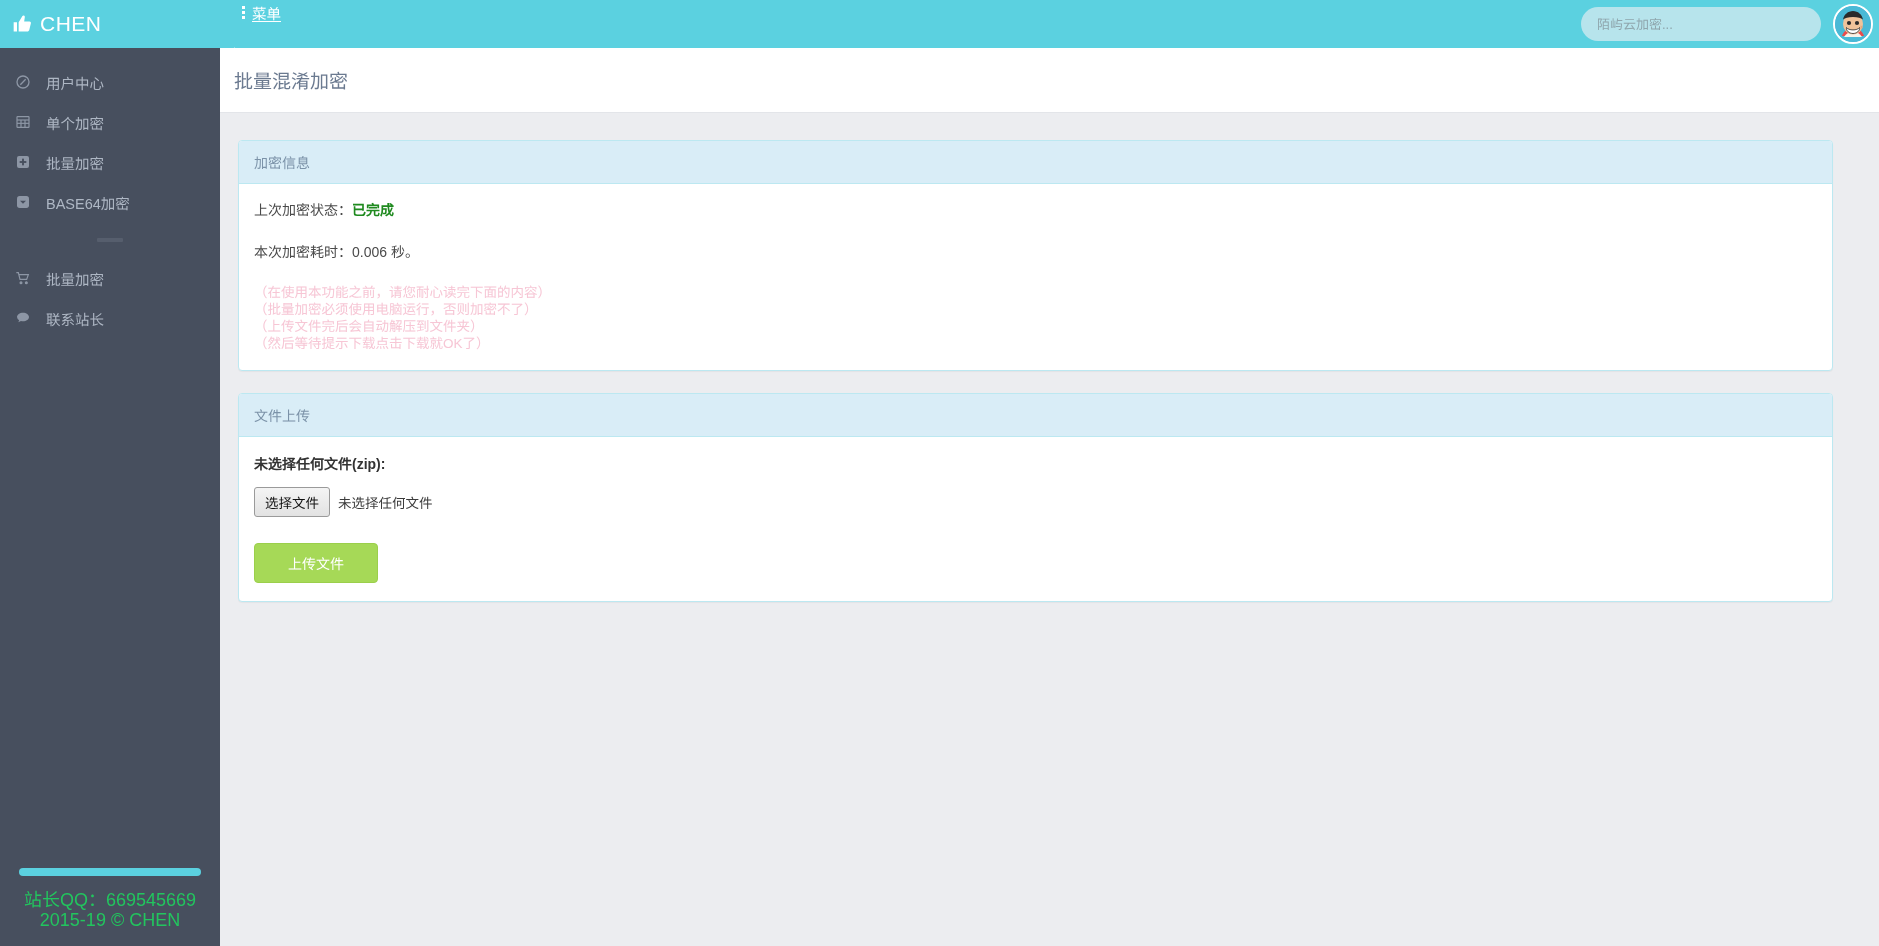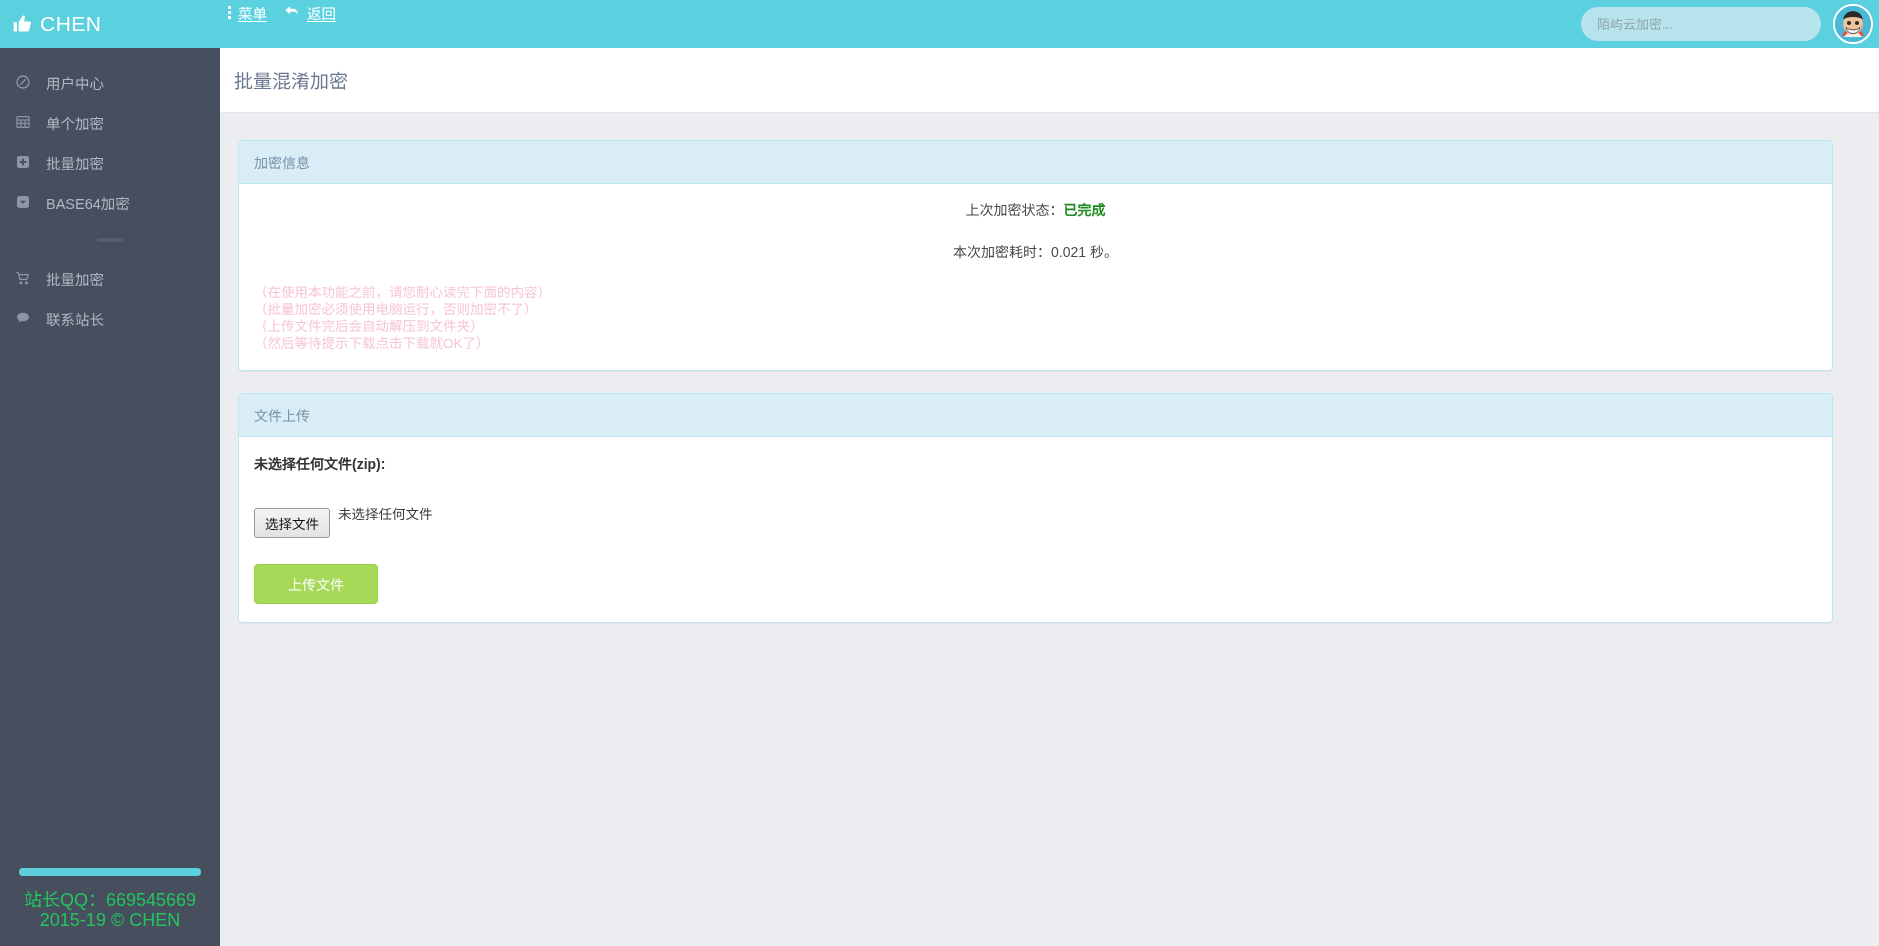--- a/index.html
+++ b/index.html
@@ -44,22 +44,23 @@
     font-size: 21px;
     letter-spacing: 0.5px;
     color: #ffffff;
     font-weight: 400;
   }
   #header-actions {
     position: absolute;
     left: 228px; top: 0;
     height: 56px;
     display: flex;
-    align-items: flex-start;
+    align-items: flex-end;
     gap: 16px;
+    flex-direction: column;
   }
   .hdr-link {
     display: inline-flex;
     align-items: center;
     gap: 6px;
     color: #ffffff;
     font-size: 14.5px;
     text-decoration: none;
     cursor: pointer;
     padding: 2px 0;
@@ -218,21 +219,20 @@
   }
   .panel-body {
     padding: 16px 15px 18px 15px;
   }
 
   .info-line {
     font-size: 14px;
     color: #4a4a4a;
     margin: 0 0 22px 0;
     line-height: 20px;
-    text-align: center;
   }
   .status-ok { color: #1f8a1f; font-weight: bold; }
   .notes { margin-top: 4px; }
   .note-line {
     color: #f7c6d5;
     font-size: 13.5px;
     line-height: 17px;
     margin: 0;
   }
 
@@ -250,21 +250,20 @@
   }
   .file-btn {
     border: 1px solid #9a9a9a;
     background: linear-gradient(#f4f4f4, #e2e2e2);
     border-radius: 3px;
     font-size: 13.5px;
     color: #111;
     padding: 4px 10px;
     cursor: pointer;
     font-family: "Liberation Sans", sans-serif;
-    margin-top: 21px;
   }
   .file-name {
     font-size: 13.5px;
     color: #3b3b3b;
   }
   .btn-upload {
     display: inline-block;
     background: #a6d957;
     border: 1px solid #9bcf4b;
     border-radius: 4px;
@@ -411,21 +410,21 @@
 </div>
 
 <div id="content">
 
   <section class="panel">
     <div class="panel-head">加密信息</div>
     <div class="panel-body">
       <p class="info-line">
         <span>上次加密状态：</span><span class="status-ok">已完成</span>
       </p>
-      <p class="info-line">本次加密耗时：0.021 秒。</p>
+      <p class="info-line">本次加密耗时：0.006 秒。</p>
       <div class="notes">
         <p class="note-line">（在使用本功能之前，请您耐心读完下面的内容）</p>
         <p class="note-line">（批量加密必须使用电脑运行，否则加密不了）</p>
         <p class="note-line">（上传文件完后会自动解压到文件夹）</p>
         <p class="note-line">（然后等待提示下载点击下载就OK了）</p>
       </div>
     </div>
   </section>
 
   <section class="panel">

